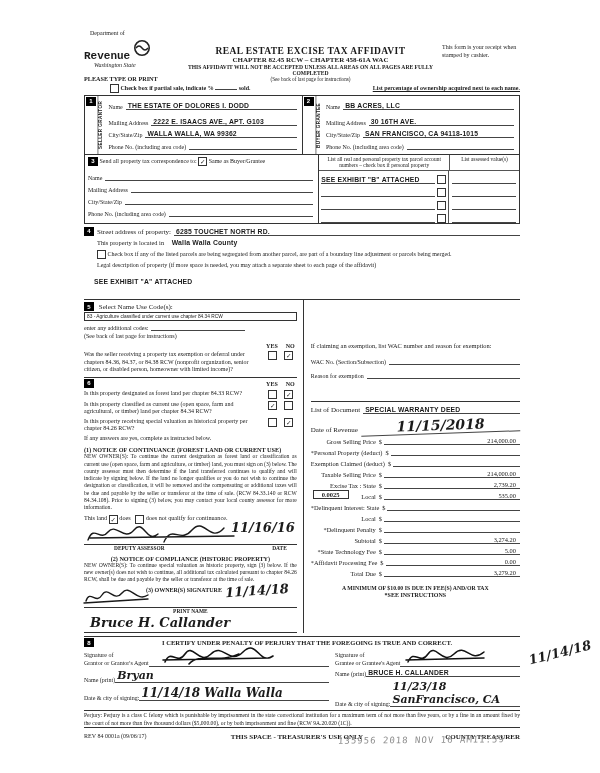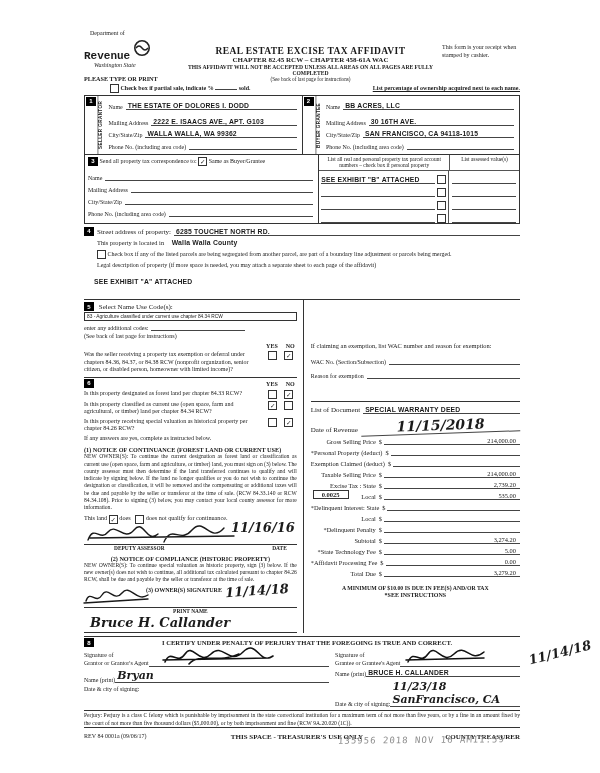--- a/index.html
+++ b/index.html
@@ -436,20 +436,21 @@
                 <path d="M6 16 C12 2 18 20 26 8 S40 20 52 8 S70 20 84 6 S100 20 114 10 M4 14 L110 12 M30 18 C40 6 60 18 80 8" fill="none" stroke="#111" stroke-width="1.6" stroke-linecap="round"></path>
               </svg>
             </span>
           </div>
           <div class="sigrow" style="margin-top:2px;">
               <span>Name (print)</span>
             <span class="fill hand" style="font-size:11px;">Bryan</span>
             </div>
           <div class="sigrow" style="margin-top:3px;">
               <span>Date &amp; city of signing:</span>
+            <span class="fill hand" style="font-size:12px;">11/14/18  Walla Walla</span>
             </div>
         </div>
         <div class="certR">
           <div class="sigrow" style="position:relative;height:20px;">
             <span style="line-height:1.3;"><span>Signature of</span><br>
             <span>Grantee or Grantee's Agent</span></span>
             <span class="fill" style="position:relative;height:12px;">
               <svg class="sig" style="position:absolute;left:4px;top:-8px;" width="86" height="24" viewBox="0 0 86 24">
                 <path d="M4 16 C10 2 16 20 24 8 S38 20 50 8 S66 18 80 6 M2 14 L80 12" fill="none" stroke="#111" stroke-width="1.5" stroke-linecap="round"></path>
               </svg>

